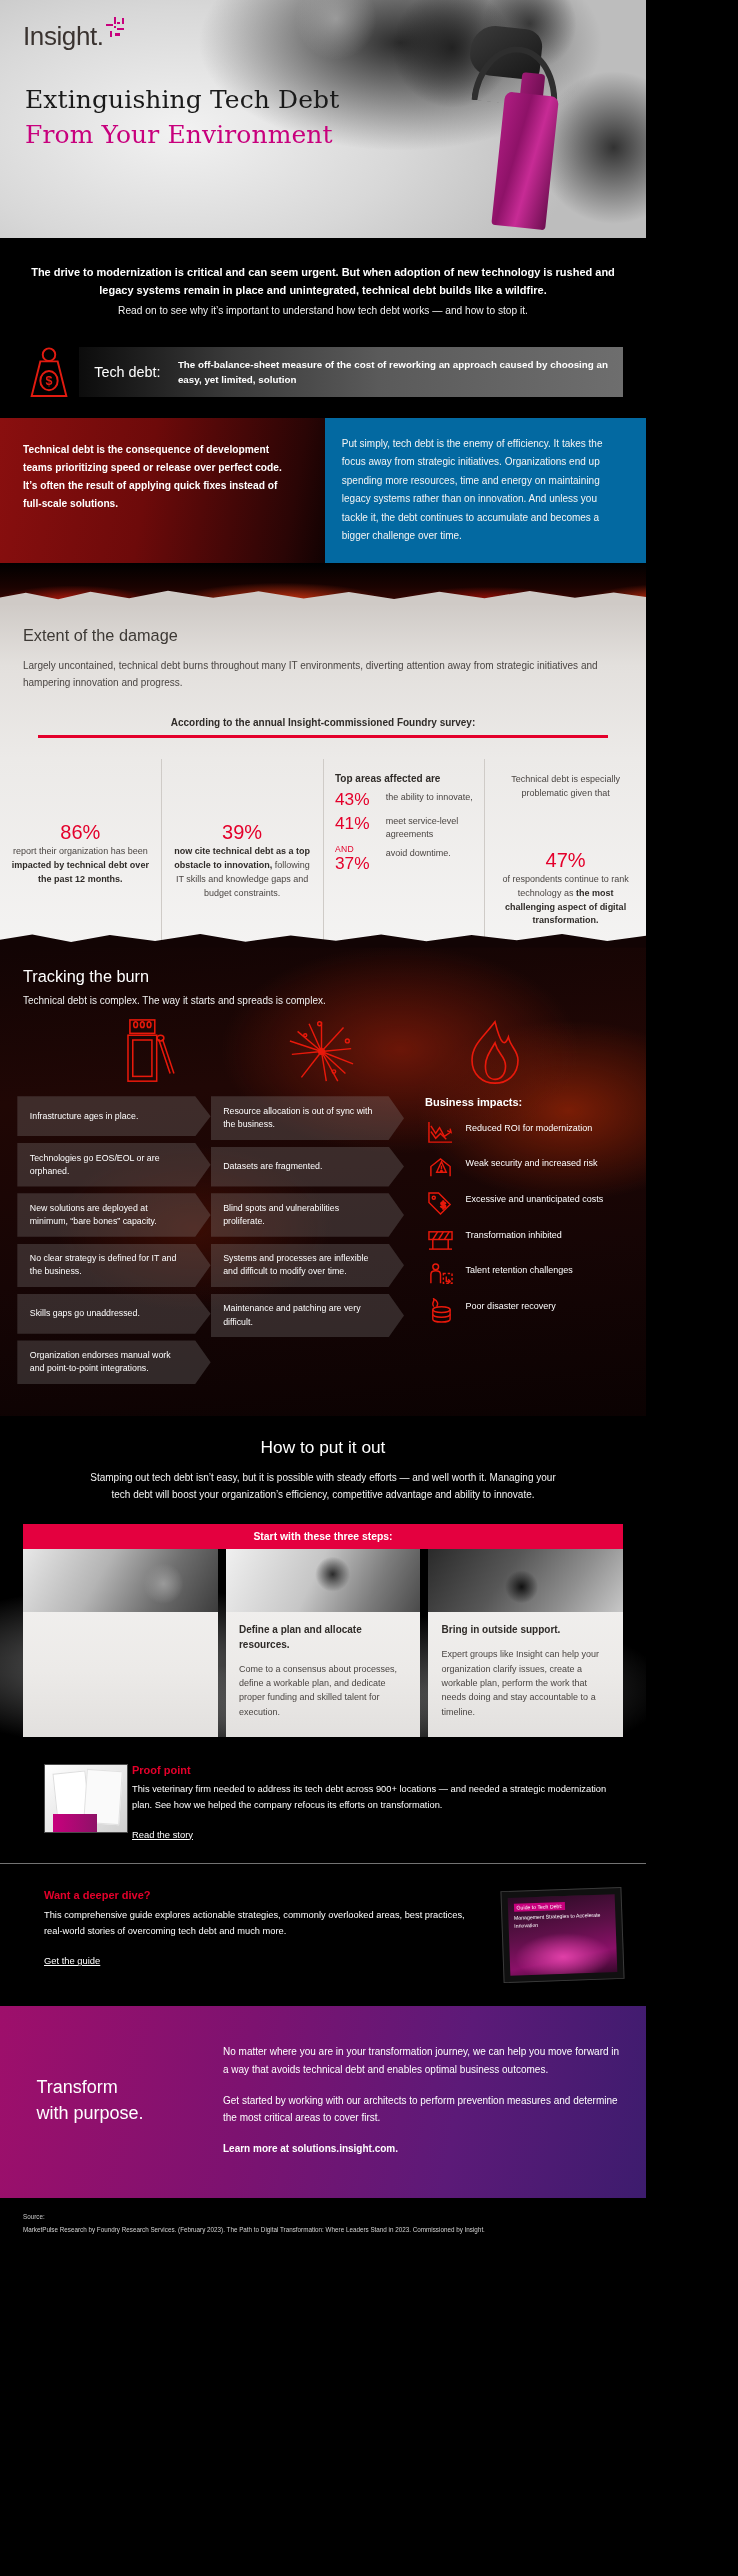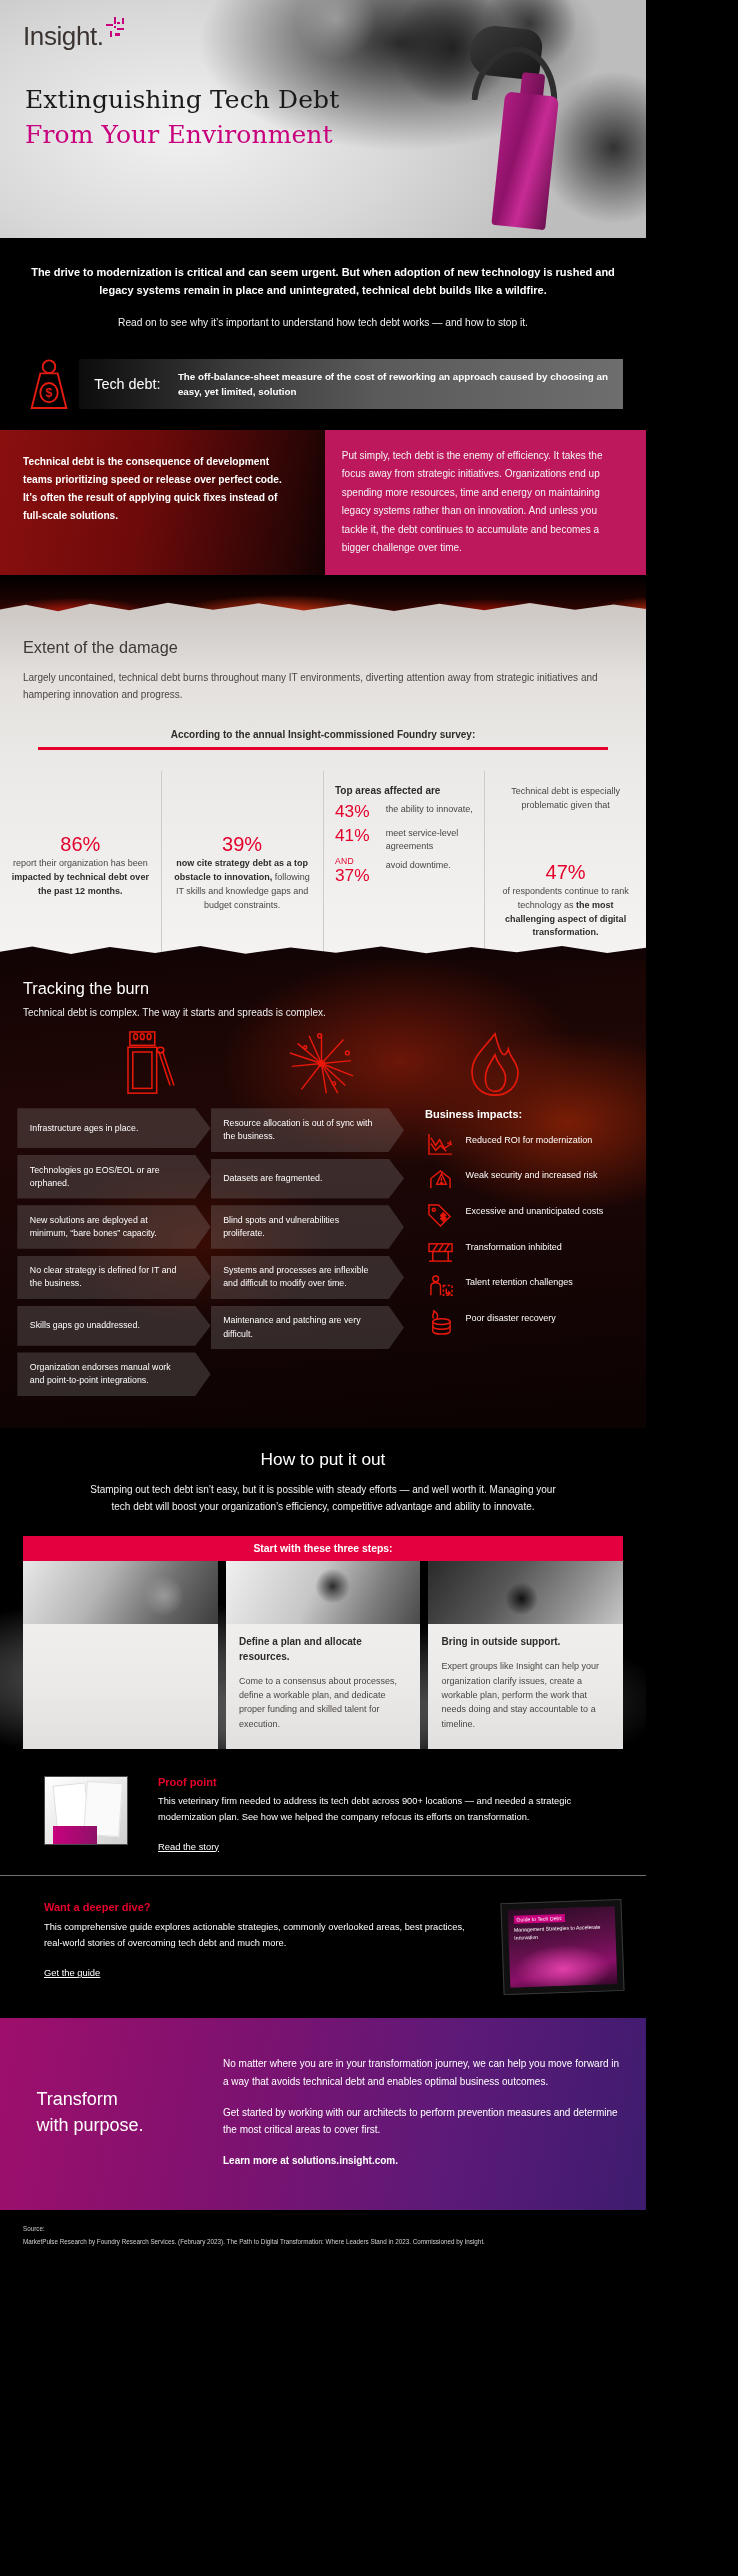--- a/index.html
+++ b/index.html
@@ -69,21 +69,21 @@
     position:absolute; left:25px; top:83px;
     font-family:"DejaVu Serif", serif;
     font-size:25px; font-weight:400; color:#1a1a1a; line-height:1.38;
     letter-spacing:0.1px;
   }
   .hero-title .pink{ color:#c8007d; display:block; }
 
   
   .intro{ background:#000; padding:25px 23px 19px; text-align:center;}
   .intro .lead{ font-size:11px; font-weight:bold; line-height:1.65; color:#fff;}
-  .intro .sub{ font-size:10.2px; line-height:1.6; color:#f2f2f2; margin-top:16px;}
+  .intro .sub{ font-size:10.2px; line-height:1.6; color:#f2f2f2; margin-top:4px;}
 
   
   .def-row{ display:flex; align-items:center; padding: 5.8px 23px 0 23px;}
   .def-icon{ width:52px; height:56px; position:relative; flex:0 0 52px; margin-right:3.8px;}
   .def-box{
     flex:1; display:flex; align-items:center;
     background: linear-gradient(90deg,#0c0c0c 0%, #3a3a3a 28%, #5a5a5a 55%, #6e6e6e 100%);
     min-height:50px; padding:7.7px 13.4px 7.7px 15.4px;
   }
   .def-label{ font-size:14.4px; color:#fff; white-space:nowrap; padding-right:17.3px;}
@@ -91,21 +91,21 @@
 
   
   .two-col{ display:flex; margin:17.3px 0 0 0; }
   .tc-left{
     width:369px; padding:23px 40px 23px 23px;
     background: linear-gradient(100deg,#8a0f0f 0%, #6d0a0a 45%, #2a0505 88%, #110202 100%);
     font-size:10.2px; font-weight:bold; line-height:1.78;
   }
   .tc-right{
     width:369px; padding:17.3px 25px 17.3px 17.3px;
-    background:#be185d; font-size:10px; line-height:1.85; color:#f4f4f4;
+    background:#0369a1; font-size:10px; line-height:1.85; color:#f4f4f4;
   }
   .flame-divider{
     height:40px; width:739px;
     background:
       radial-gradient(ellipse 115px 25px at 10% 100%, #c81d0e 0%, rgba(200,29,14,0) 70%),
       radial-gradient(ellipse 154px 29px at 38% 100%, #e03a12 0%, rgba(224,58,18,0) 70%),
       radial-gradient(ellipse 134px 23px at 66% 100%, #b01208 0%, rgba(176,18,8,0) 70%),
       radial-gradient(ellipse 115px 27px at 90% 100%, #d9340f 0%, rgba(217,52,15,0) 70%),
       linear-gradient(#000 0%, #1a0301 60%, #3a0804 100%);
   }
@@ -203,21 +203,21 @@
       radial-gradient(circle 25px at 55% 40%,#2a2a2a,rgba(42,42,42,0) 70%),
       linear-gradient(115deg,#f0f0f0 0%,#c6c6c6 45%,#7d7d7d 75%,#4a4a4a 100%);}
   .p3{ background:
       radial-gradient(circle 23px at 48% 60%,#101010,rgba(16,16,16,0) 72%),
       linear-gradient(125deg,#2a2a2a 0%,#575757 40%,#8f8f8f 72%,#c8c8c8 100%);}
   .card .inner{ padding:11.5px 13.4px 17.3px 13.4px;}
   .card h3{ font-size:10px; font-weight:bold; line-height:1.45; color:#2f2b28; margin-bottom:9.6px;}
   .card p{ font-size:9px; line-height:1.6; color:#4a4542;}
 
   
-  .proof{ display:flex; align-items:flex-start; gap:30px; background:#000; padding:27px 23px 21px 44px;}
+  .proof{ display:flex; align-items:flex-start; gap:4px; background:#000; padding:27px 23px 21px 44px;}
   .proof .thumb{
     width:84px;height:69px;flex:0 0 84px;border:1px solid #4a4a4a;
     background:linear-gradient(140deg,#ffffff 0%,#e4e4e4 60%,#cfcfcf 100%);
     position:relative; overflow:hidden;
   }
   .proof .thumb:after{
     content:"";position:absolute;left:7.7px;bottom:0;width:44px;height:17.3px;
     background:linear-gradient(90deg,#c8007d,#8e1268);
   }
   .proof .thumb i{
@@ -328,21 +328,21 @@
     <div class="survey-rule"></div>
   </div>
 
   <div class="stats">
     <div class="stat">
       <div class="big">86%</div>
       <p><span>report their organization has been </span><b>impacted by technical debt over the past 12 months.</b></p>
     </div>
     <div class="stat">
       <div class="big">39%</div>
-      <p><b>now cite strategy debt as a top obstacle to innovation,</b><span> following IT skills and knowledge gaps and budget constraints.</span></p>
+      <p><b>now cite technical debt as a top obstacle to innovation,</b><span> following IT skills and knowledge gaps and budget constraints.</span></p>
     </div>
     <div class="stat stat-rows">
       <div class="stat-title">Top areas affected are</div>
       <div class="srow">
         <div class="pct">43%</div>
         <div class="txt">the ability to innovate,</div>
       </div>
       <div class="srow">
         <div class="pct">41%</div>
         <div class="txt">meet service-level agreements</div>

